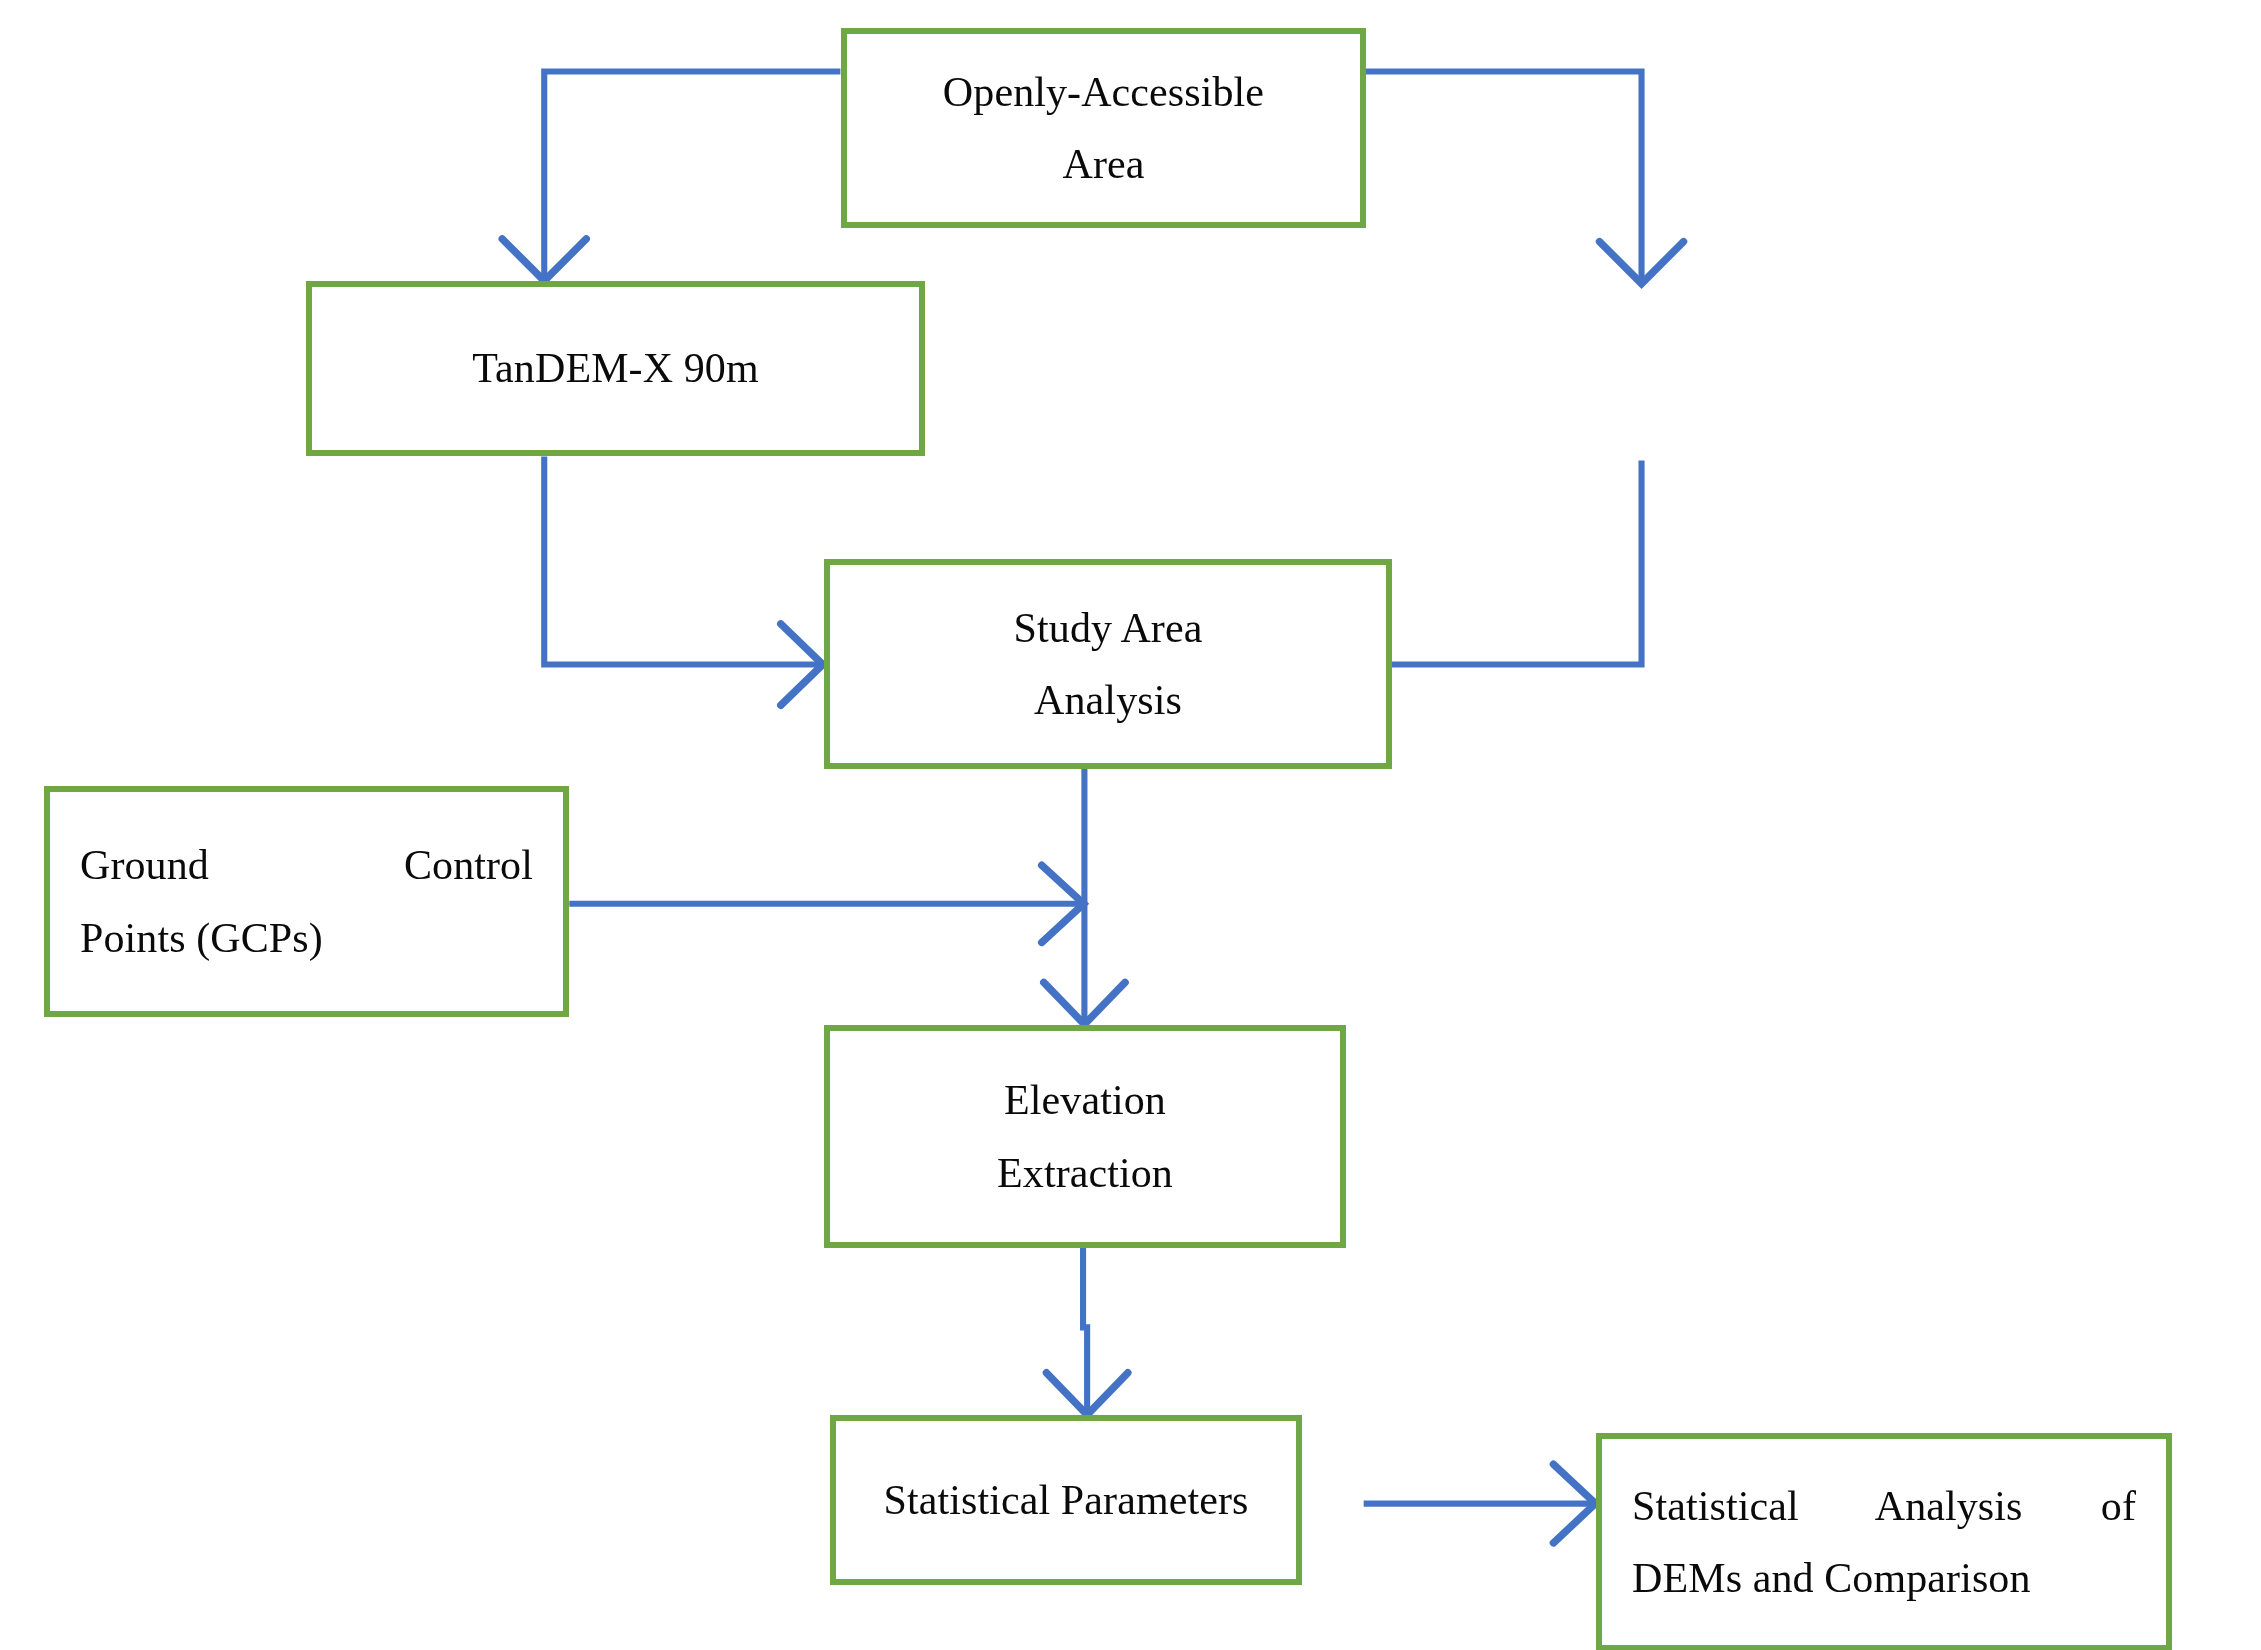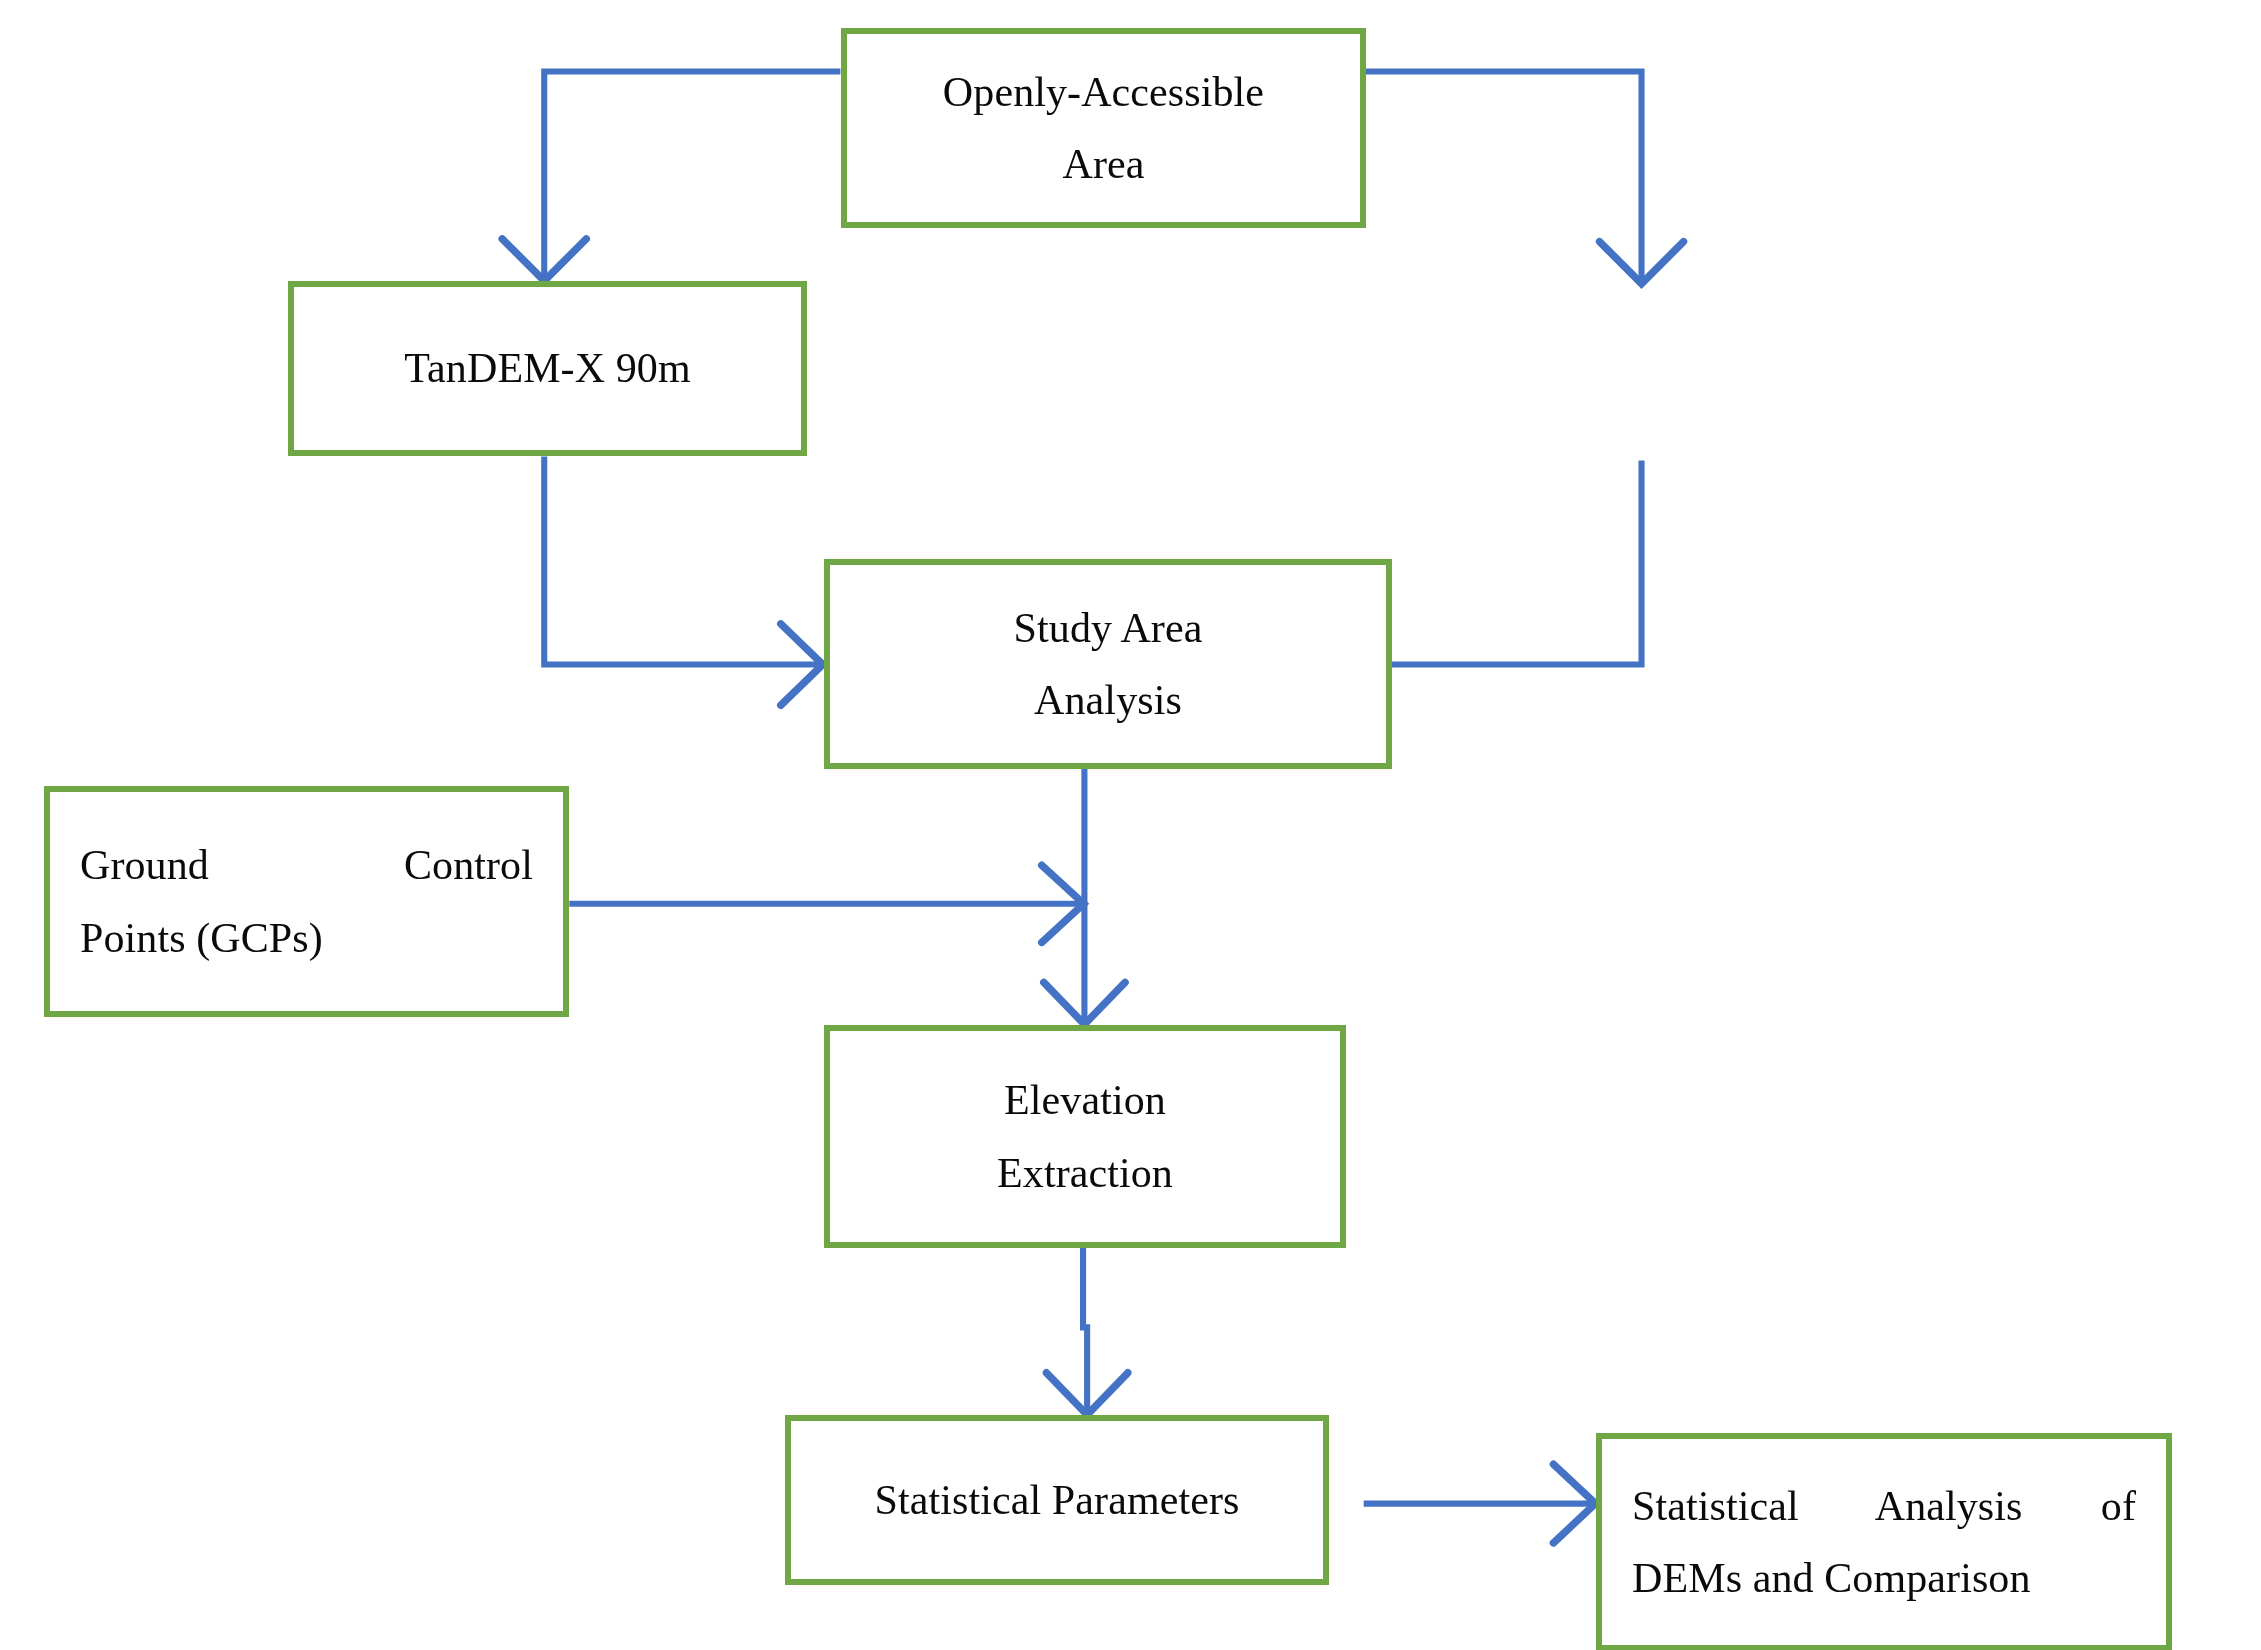--- a/index.html
+++ b/index.html
@@ -51,26 +51,26 @@
     padding: 0 30px;
   }
   .node-label.justified .lastline {
     display: block;
     text-align: left;
     text-align-last: left;
   }
 
   
   #node-openly-accessible-dems { left: 841px; top: 28px;   width: 525px;  height: 200px; }
-  #node-tandem-x              { left: 288px;  top: 281px;  width: 519px;  height: 175px; }
+  #node-tandem-x              { left: 306px;  top: 281px;  width: 619px;  height: 175px; }
   #node-cartodem              { left: 1383px; top: 285px;  width: 523px;  height: 176px; }
   #node-study-area-selection  { left: 824px; top: 559px;  width: 568px;  height: 210px; }
   #node-ground-control-points { left: 44px;   top: 786px; width: 525px;  height: 231px; }
   #node-elevation-extraction  { left: 824px; top: 1025px; width: 522px;  height: 223px; }
-  #node-statistical-parameters{ left: 785px; top: 1415px; width: 544px;  height: 170px; }
+  #node-statistical-parameters{ left: 830px; top: 1415px; width: 472px;  height: 170px; }
   #node-statistical-analysis  { left: 1596px; top: 1396px; width: 576px;  height: 218px; margin-top: 37px; }
 
   #node-statistical-parameters .node-label { line-height: 1.2; }
   #node-tandem-x .node-label { line-height: 1.2; }
   #node-cartodem .node-label { line-height: 1.2; }
 </style>
 </head>
 <body>
 
 <div id="canvas">

